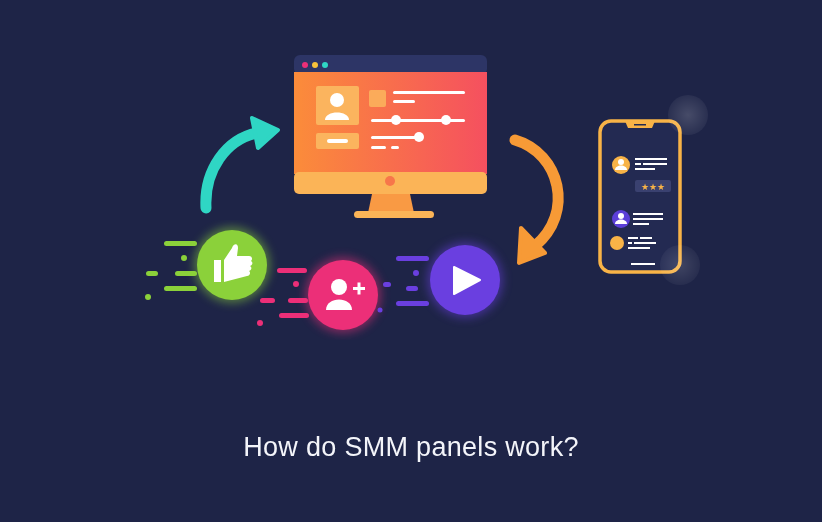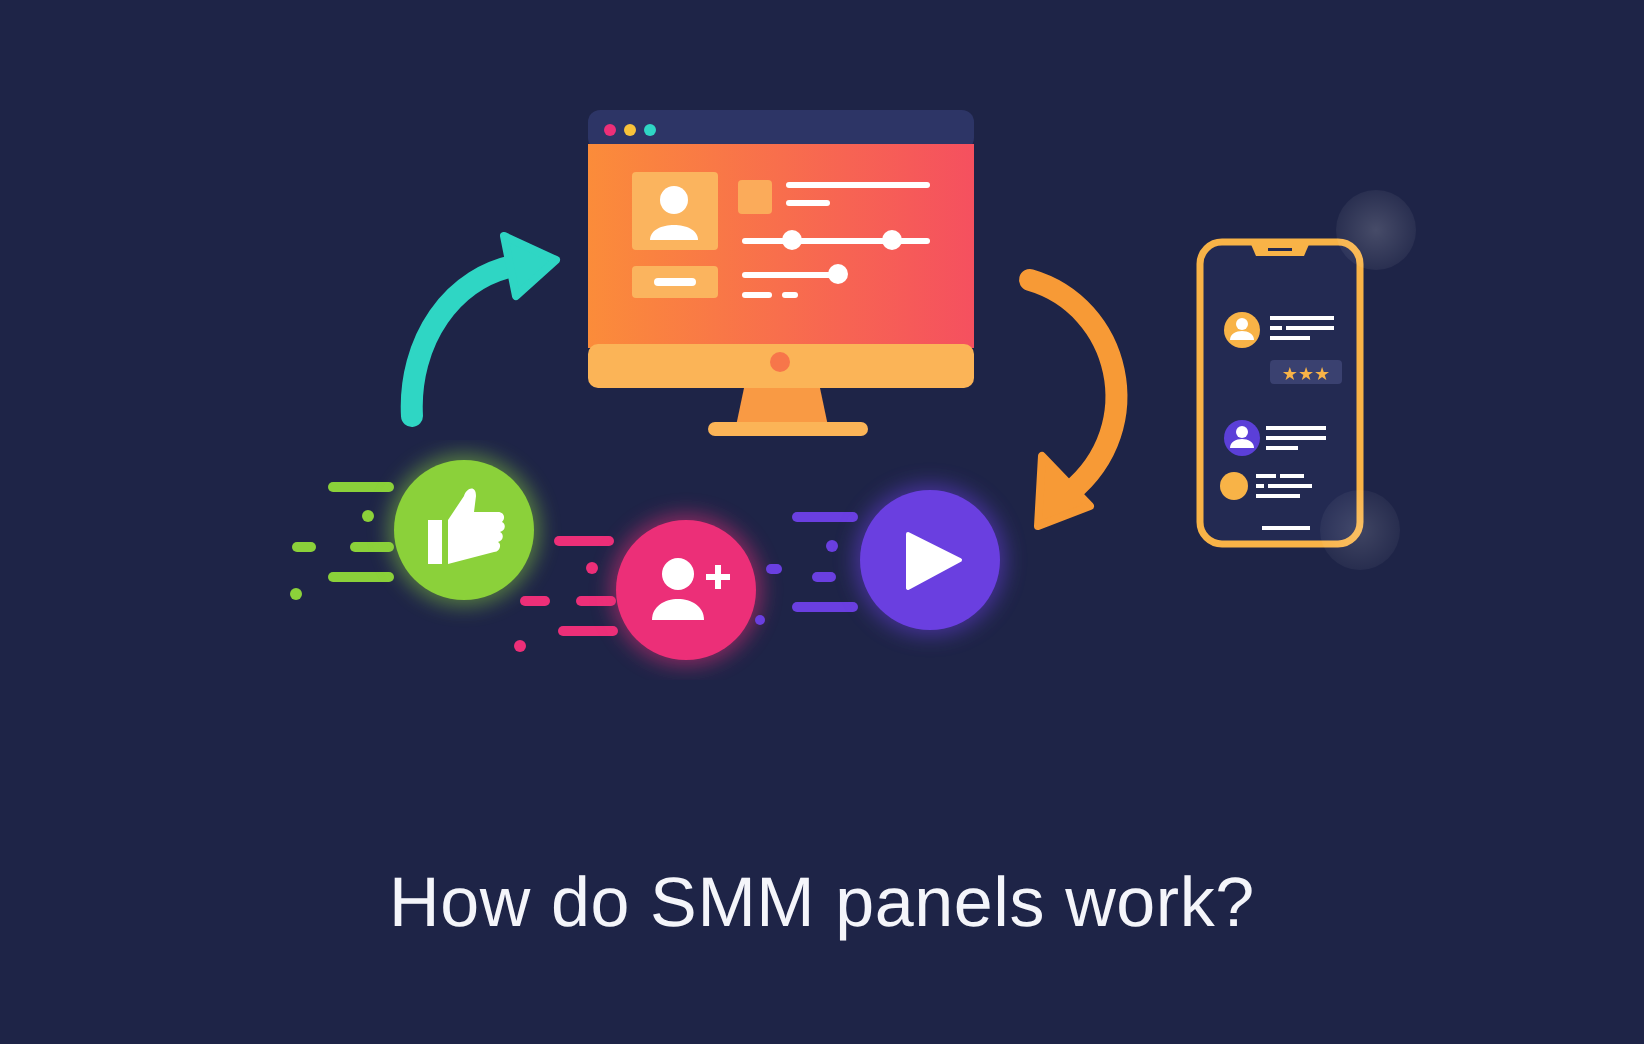--- a/index.html
+++ b/index.html
@@ -1,19 +1,19 @@
 <!DOCTYPE html>
 <html><head>
 <meta charset="utf-8">
 <style>
   html,body{margin:0;padding:0;}
   body{width:822px;height:522px;background:#1e2447;overflow:hidden;position:relative;font-family:"Liberation Sans",sans-serif;}
   .abs{position:absolute;}
   svg{display:block;}
-  .caption{position:absolute;left:0;width:822px;top:432px;text-align:center;color:#f4f5fa;font-size:35px;letter-spacing:0.3px;font-family:"Liberation Sans",sans-serif;}
+  .caption{position:absolute;left:0;width:822px;top:432px;text-align:center;color:#f4f5fa;font-size:27px;letter-spacing:0.3px;font-family:"Liberation Sans",sans-serif;}
 </style>
 </head>
 <body>
 
 <div class="abs" style="left:190px;top:112px;">
   <svg width="95" height="105" viewBox="0 0 95 105">
     <path d="M16 96 C14 60 35 25 72 20" fill="none" stroke="#2fd6c4" stroke-width="11" stroke-linecap="round"></path>
     <path d="M62 6 L88 18 L68 36 Z" fill="#2fd6c4" stroke="#2fd6c4" stroke-width="4" stroke-linejoin="round"></path>
   </svg>
 </div>

